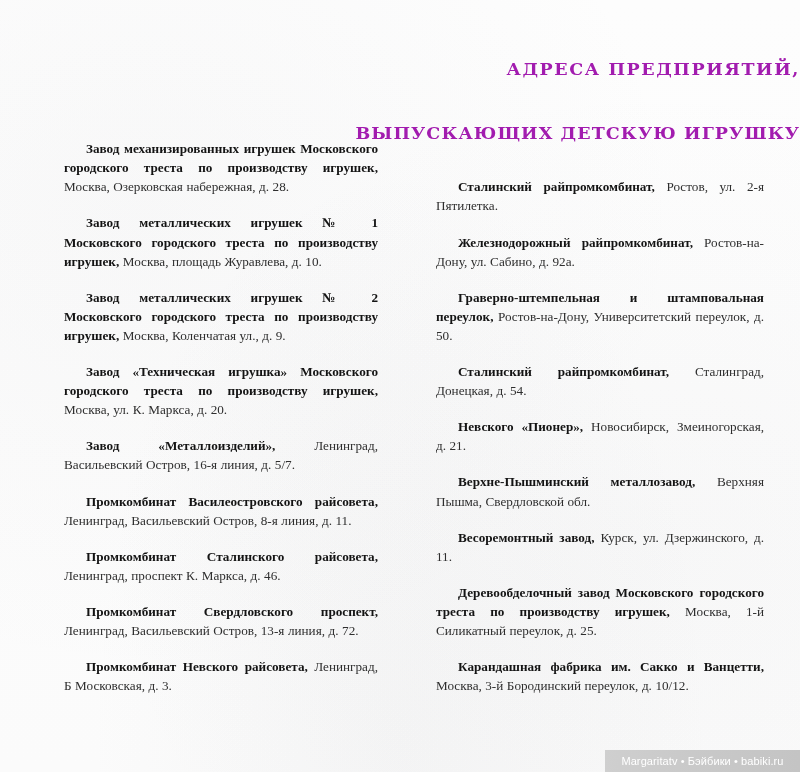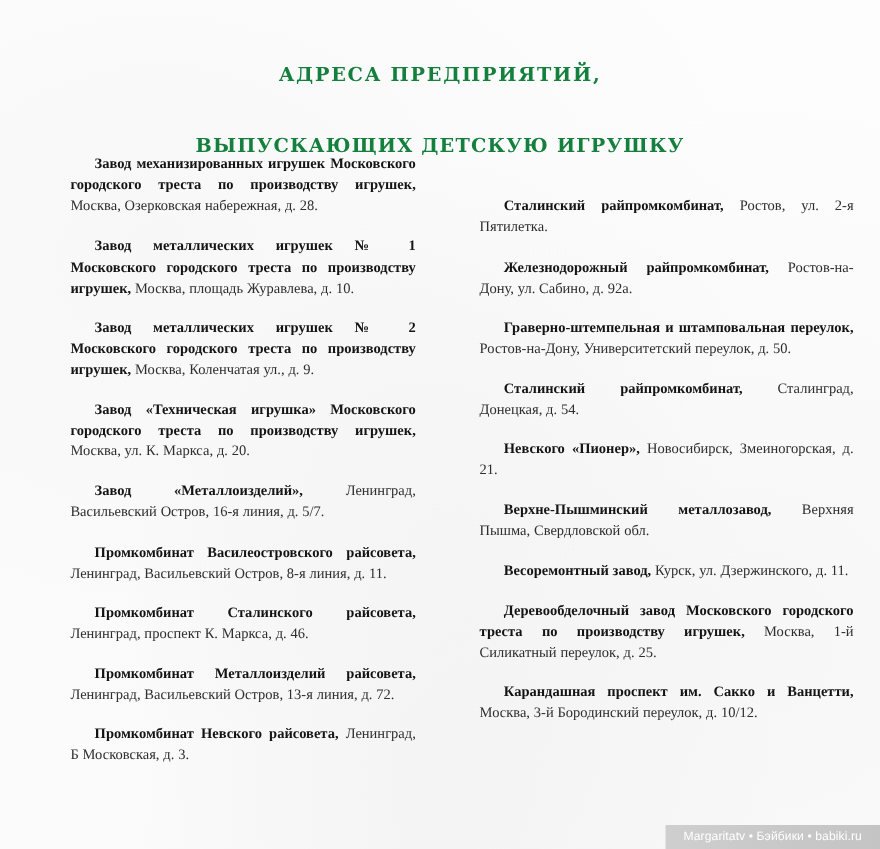--- a/index.html
+++ b/index.html
@@ -41,53 +41,54 @@
     top: 58px;
     text-align: center;
   }
 
   .heading-line {
     font-family: "DejaVu Serif", "Liberation Serif", serif;
     font-weight: 700;
     font-size: 17.5px;
     line-height: 23px;
     letter-spacing: 1.6px;
-    color: #15803d;
+    color: #a21caf;
     white-space: nowrap;
+    text-align: right;
   }
 
   .heading-line.l2 {
     letter-spacing: 1.1px;
     margin-top: 41px;
   }
 
   
   .columns {
     position: absolute;
     top: 126px;
     left: 0;
     right: 0;
     display: flex;
-    align-items: center;
+    align-items: flex-end;
   }
 
   .col {
     box-sizing: border-box;
   }
 
   .col-left {
     width: 400px;
     padding-left: 64px;
     padding-right: 22px;
   }
 
   .col-right {
     width: 400px;
     padding-left: 36px;
-    padding-right: 24px;
+    padding-right: 36px;
   }
 
   .entry {
     font-size: 13.2px;
     line-height: 19.1px;
     text-align: justify;
     text-indent: 22px;
     margin-bottom: 17px;
     color: #262626;
     -webkit-hyphens: none;
@@ -144,33 +145,33 @@
 
   <div class="columns">
     <div class="col col-left">
         <p class="entry"><span class="nm">Завод механизированных игрушек Московского городского треста по производству игрушек,</span><span class="addr"> Москва, Озерковская набережная, д. 28.</span></p>
         <p class="entry"><span class="nm">Завод металлических игрушек № 1 Московского городского треста по производству игрушек,</span><span class="addr"> Москва, площадь Журавлева, д. 10.</span></p>
         <p class="entry"><span class="nm">Завод металлических игрушек № 2 Московского городского треста по производству игрушек,</span><span class="addr"> Москва, Коленчатая ул., д. 9.</span></p>
         <p class="entry"><span class="nm">Завод «Техническая игрушка» Московского городского треста по производству игрушек,</span><span class="addr"> Москва, ул. К. Маркса, д. 20.</span></p>
         <p class="entry"><span class="nm">Завод «Металлоизделий»,</span><span class="addr"> Ленинград, Васильевский Остров, 16-я линия, д. 5/7.</span></p>
         <p class="entry"><span class="nm">Промкомбинат Василеостровского райсовета,</span><span class="addr"> Ленинград, Васильевский Остров, 8-я линия, д. 11.</span></p>
         <p class="entry"><span class="nm">Промкомбинат Сталинского райсовета,</span><span class="addr"> Ленинград, проспект К. Маркса, д. 46.</span></p>
-        <p class="entry"><span class="nm">Промкомбинат Металлоизделий райсовета,</span><span class="addr"> Ленинград, Васильевский Остров, 13-я линия, д. 72.</span></p>
+        <p class="entry"><span class="nm">Промкомбинат Свердловского проспект,</span><span class="addr"> Ленинград, Васильевский Остров, 13-я линия, д. 72.</span></p>
         <p class="entry"><span class="nm">Промкомбинат Невского райсовета,</span><span class="addr"> Ленинград, Б Московская, д. 3.</span></p>
       </div>
     <div class="col col-right">
         <p class="entry"><span class="nm">Сталинский райпромкомбинат,</span><span class="addr"> Ростов, ул. 2-я Пятилетка.</span></p>
         <p class="entry"><span class="nm">Железнодорожный райпромкомбинат,</span><span class="addr"> Ростов-на-Дону, ул. Сабино, д. 92а.</span></p>
         <p class="entry"><span class="nm">Граверно-штемпельная и штамповальная переулок,</span><span class="addr"> Ростов-на-Дону, Университетский переулок, д. 50.</span></p>
         <p class="entry"><span class="nm">Сталинский райпромкомбинат,</span><span class="addr"> Сталинград, Донецкая, д. 54.</span></p>
         <p class="entry"><span class="nm">Невского «Пионер»,</span><span class="addr"> Новосибирск, Змеиногорская, д. 21.</span></p>
         <p class="entry"><span class="nm">Верхне-Пышминский металлозавод,</span><span class="addr"> Верхняя Пышма, Свердловской обл.</span></p>
         <p class="entry"><span class="nm">Весоремонтный завод,</span><span class="addr"> Курск, ул. Дзержинского, д. 11.</span></p>
         <p class="entry"><span class="nm">Деревообделочный завод Московского городского треста по производству игрушек,</span><span class="addr"> Москва, 1-й Силикатный переулок, д. 25.</span></p>
-        <p class="entry"><span class="nm">Карандашная проспект им. Сакко и Ванцетти,</span><span class="addr"> Москва, 3-й Бородинский переулок, д. 10/12.</span></p>
+        <p class="entry"><span class="nm">Карандашная фабрика им. Сакко и Ванцетти,</span><span class="addr"> Москва, 3-й Бородинский переулок, д. 10/12.</span></p>
       </div>
   </div>
 
   <div class="watermark">
     <span class="watermark-text">Margaritatv • Бэйбики • babiki.ru</span>
   </div>
 
 </div>
 
 </body></html>

